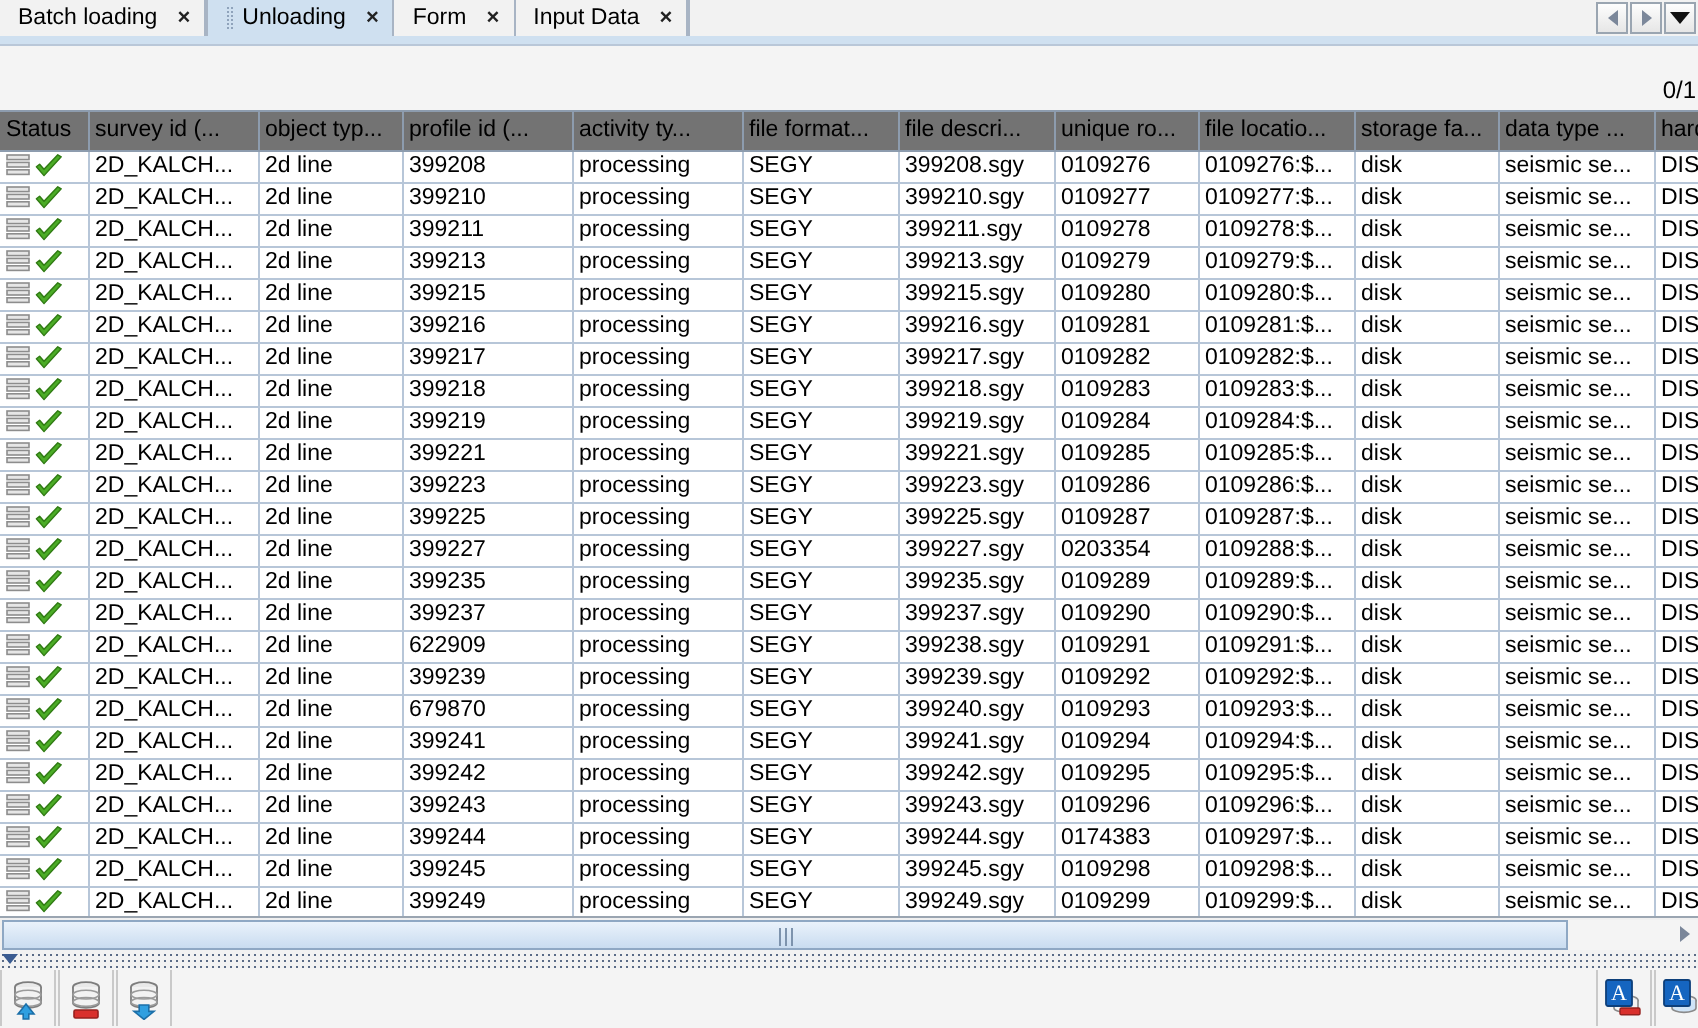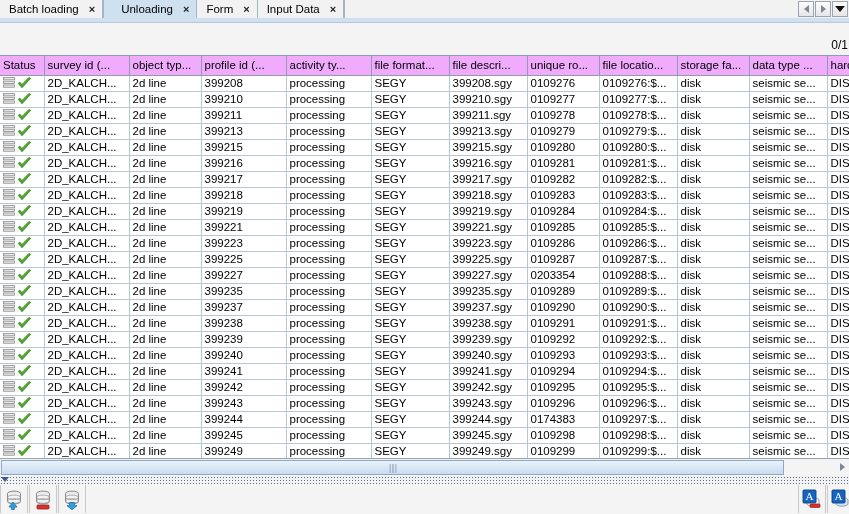--- a/index.html
+++ b/index.html
@@ -120,21 +120,21 @@
     background: #fff;
     overflow: hidden;
   }
   table.grid {
     border-collapse: collapse;
     table-layout: fixed;
     width: 849px;
   }
   table.grid th {
     height: 19px;
-    background: #f0abfc;
+    background: #737373;
     border-right: 1px solid #8d9cae;
     border-bottom: 1px solid #8d9cae;
     font-weight: normal;
     font-size: 11.5px;
     text-align: left;
     padding: 0 3px;
     white-space: nowrap;
     overflow: hidden;
     box-sizing: border-box;
     color: #000;
@@ -767,21 +767,21 @@
               </span>
               <span>
                 <svg class="check-icon" viewBox="0 0 15 13">
                   <path d="M1.2 6.4 L5 10.8 L13.6 1.4 L11.9 0.4 L5 7.6 L2.8 5.1 Z" fill="#4bac26" stroke="#2f7a12" stroke-width="0.7" stroke-linejoin="round"></path>
                 </svg>
               </span>
             </span>
           </td>
           <td>2D_KALCH...</td>
           <td>2d line</td>
-          <td>399238</td>
+          <td>622909</td>
           <td>processing</td>
           <td>SEGY</td>
           <td>399238.sgy</td>
           <td>0109291</td>
           <td>0109291:$...</td>
           <td>disk</td>
           <td>seismic se...</td>
           <td>DISK</td>
         </tr>
         <tr>
@@ -825,21 +825,21 @@
               </span>
               <span>
                 <svg class="check-icon" viewBox="0 0 15 13">
                   <path d="M1.2 6.4 L5 10.8 L13.6 1.4 L11.9 0.4 L5 7.6 L2.8 5.1 Z" fill="#4bac26" stroke="#2f7a12" stroke-width="0.7" stroke-linejoin="round"></path>
                 </svg>
               </span>
             </span>
           </td>
           <td>2D_KALCH...</td>
           <td>2d line</td>
-          <td>399240</td>
+          <td>679870</td>
           <td>processing</td>
           <td>SEGY</td>
           <td>399240.sgy</td>
           <td>0109293</td>
           <td>0109293:$...</td>
           <td>disk</td>
           <td>seismic se...</td>
           <td>DISK</td>
         </tr>
         <tr>

